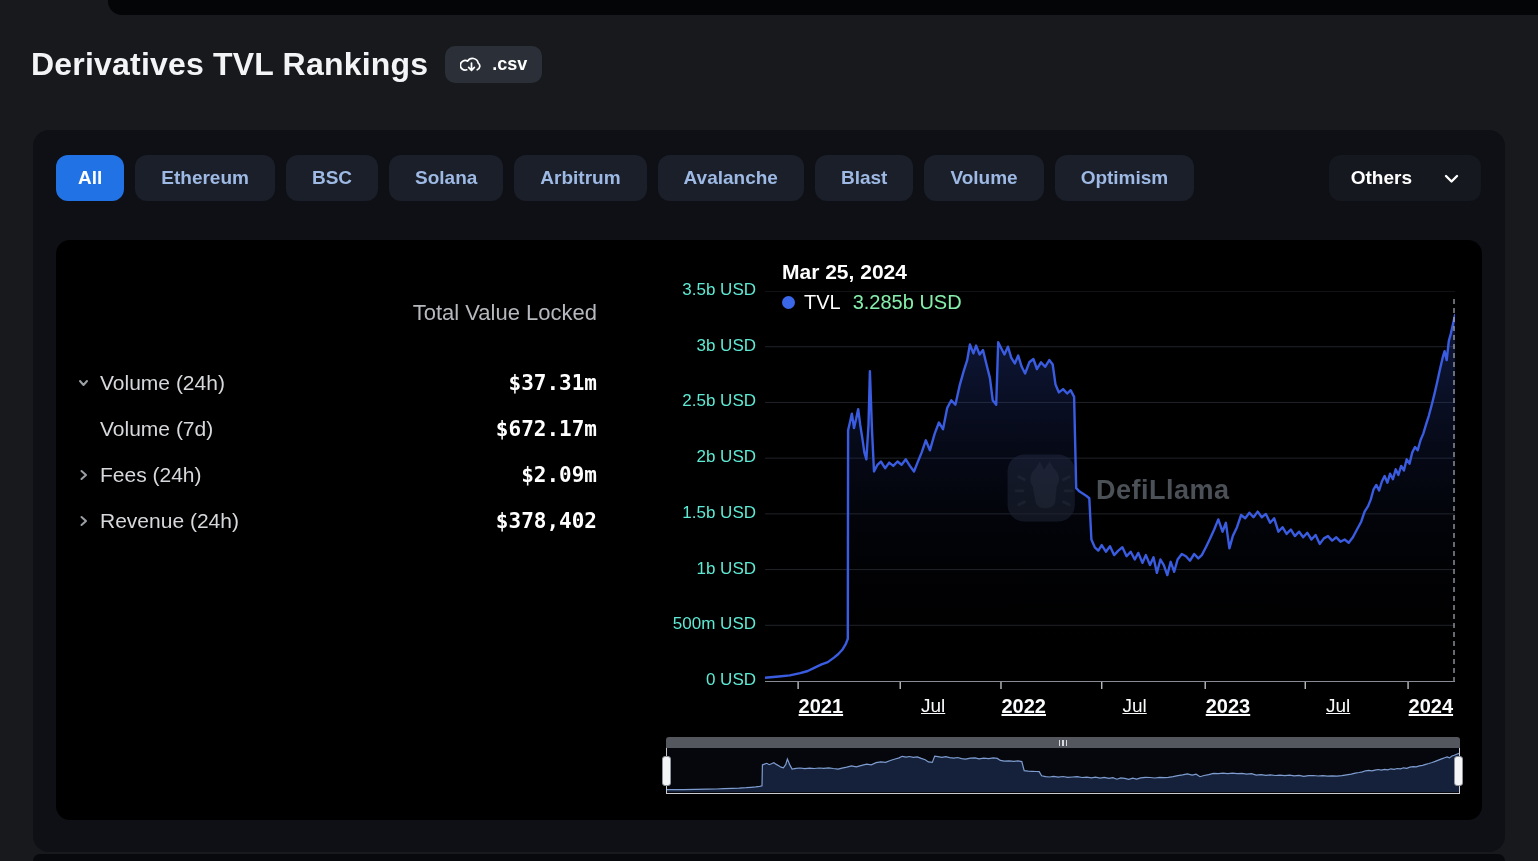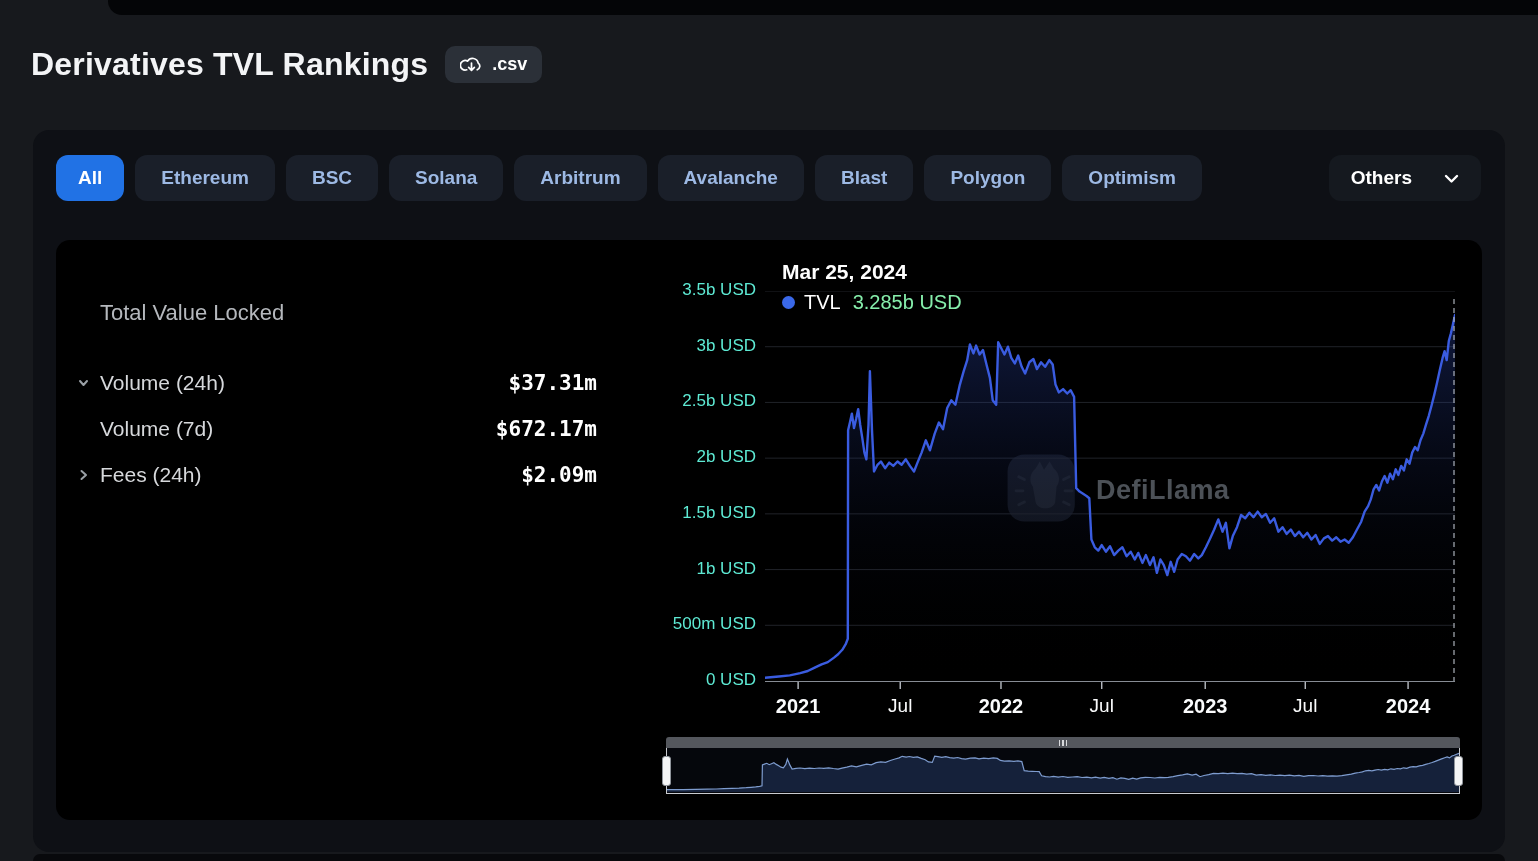--- a/index.html
+++ b/index.html
@@ -30,21 +30,21 @@
     display:flex; align-items:center; cursor:pointer; white-space:nowrap; }
   .pill.active{ background:#2172e5; color:#fff; font-weight:700; padding:0 22px; }
   .others-btn{ margin-left:auto; height:46px; padding:0 22px; border:none; border-radius:12px;
     background:#15191f; color:#fff; font-size:19px; font-weight:600;
     font-family:"Liberation Sans",sans-serif; display:flex; align-items:center; gap:32px; cursor:pointer; }
 
   .card{ position:absolute; left:23px; top:110px; width:1426px; height:580px;
     background:#000; border-radius:14px; display:flex; }
 
   .stats{ width:574px; padding:60px 33px 0 22px; }
-  .tvl-label{ margin-left:22px; color:#b5b8bd; font-size:22px; }
+  .tvl-label{ margin-left:22px; color:#b5b8bd; font-size:22px;text-align:right; }
   .tvl-row{ margin-top:16px; display:flex; align-items:center; }
   .tvl-chevron{ width:22px; display:flex; }
   .tvl-value{ font-family:"DejaVu Sans Mono",monospace; font-weight:700; font-size:35px;
     color:#fff; letter-spacing:-1px; }
   .stat-rows{ margin-top:44px; }
   .stat-row{ display:flex; align-items:center; margin-top:21px; height:25px; cursor:pointer; }
   .stat-chev{ width:22px; display:flex; align-items:center; }
   .stat-label{ color:#d6d8db; font-size:21px; }
   .stat-value{ margin-left:auto; font-family:"DejaVu Sans Mono",monospace; font-weight:700;
     font-size:21px; color:#fff; }
@@ -52,22 +52,22 @@
   .chart-pane{ position:relative; flex:1; }
   .tooltip{ position:absolute; left:152px; top:20px; z-index:6; }
   .t-date{ font-size:21px; font-weight:700; color:#fff; }
   .t-row{ display:flex; align-items:center; gap:9px; margin-top:7px; }
   .t-dot{ width:13px; height:13px; border-radius:50%; }
   .t-series{ font-size:20px; color:#fff; }
   .t-value{ font-size:20px; color:#86efac; margin-left:3px; }
 
   .ylab{ position:absolute; left:0; width:126px; text-align:right; font-size:17px;
     color:#5eead4; z-index:2; }
-  .xlab{ position:absolute; top:455px; width:90px; text-align:center; font-size:19px;
-    color:#fafbfc; z-index:2; }
+  .xlab{ position:absolute; top:455px; width:90px; text-align:right; font-size:19px;
+    color:#fafbfc; z-index:2;text-decoration:underline; }
   .xlab.year{ font-weight:700; font-size:20px; }
 
   .main-svg{ position:absolute; left:135px; top:51px; z-index:1; }
 
   .watermark{ position:absolute; left:372px; top:206px; display:flex; align-items:center;
     gap:10px; z-index:0; }
   .wm-text{ font-size:27px; font-weight:700; color:#4c5157; letter-spacing:.5px; }
 
   .brush{ position:absolute; left:36px; top:497px; width:794px; z-index:3; }
   .brush-top{ height:11px; background:#54575d; border-radius:3px 3px 0 0;
@@ -100,21 +100,21 @@
 
 <div class="container">
   <div class="pills">
     <button class="pill active">All</button>
       <button class="pill">Ethereum</button>
       <button class="pill">BSC</button>
       <button class="pill">Solana</button>
       <button class="pill">Arbitrum</button>
       <button class="pill">Avalanche</button>
       <button class="pill">Blast</button>
-      <button class="pill">Polygon</button>
+      <button class="pill">Volume</button>
       <button class="pill">Optimism</button>
       <button class="others-btn">
       <span>Others</span>
       <span>
         <svg width="15" height="10" viewBox="0 0 15 10" fill="none" stroke="#fff" stroke-width="2.4" stroke-linecap="round" stroke-linejoin="round">
             <path d="M2 2 L7.5 7.5 L13 2"></path>
           </svg>
       </span>
     </button>
   </div>
@@ -138,20 +138,29 @@
             <span class="stat-value">$672.17m</span>
           </div>
           <div class="stat-row">
             <span class="stat-chev">
               <svg width="11" height="16" viewBox="0 0 11 16" fill="none">
                 <path d="M3.5 4 L8 8 L3.5 12" stroke="#9aa0a6" stroke-width="2" stroke-linecap="round" stroke-linejoin="round"></path>
               </svg>
             </span>
             <span class="stat-label">Fees (24h)</span>
             <span class="stat-value">$2.09m</span>
+          </div>
+          <div class="stat-row">
+            <span class="stat-chev">
+              <svg width="11" height="16" viewBox="0 0 11 16" fill="none">
+                <path d="M3.5 4 L8 8 L3.5 12" stroke="#9aa0a6" stroke-width="2" stroke-linecap="round" stroke-linejoin="round"></path>
+              </svg>
+            </span>
+            <span class="stat-label">Revenue (24h)</span>
+            <span class="stat-value">$378,402</span>
           </div>
         </div>
     </div>
 
     <div class="chart-pane">
       <div class="tooltip">
         <div class="t-date">Mar 25, 2024</div>
         <div class="t-row">
           <span class="t-dot" style="background: rgb(58, 104, 232);"></span>
           <span class="t-series">TVL</span>

